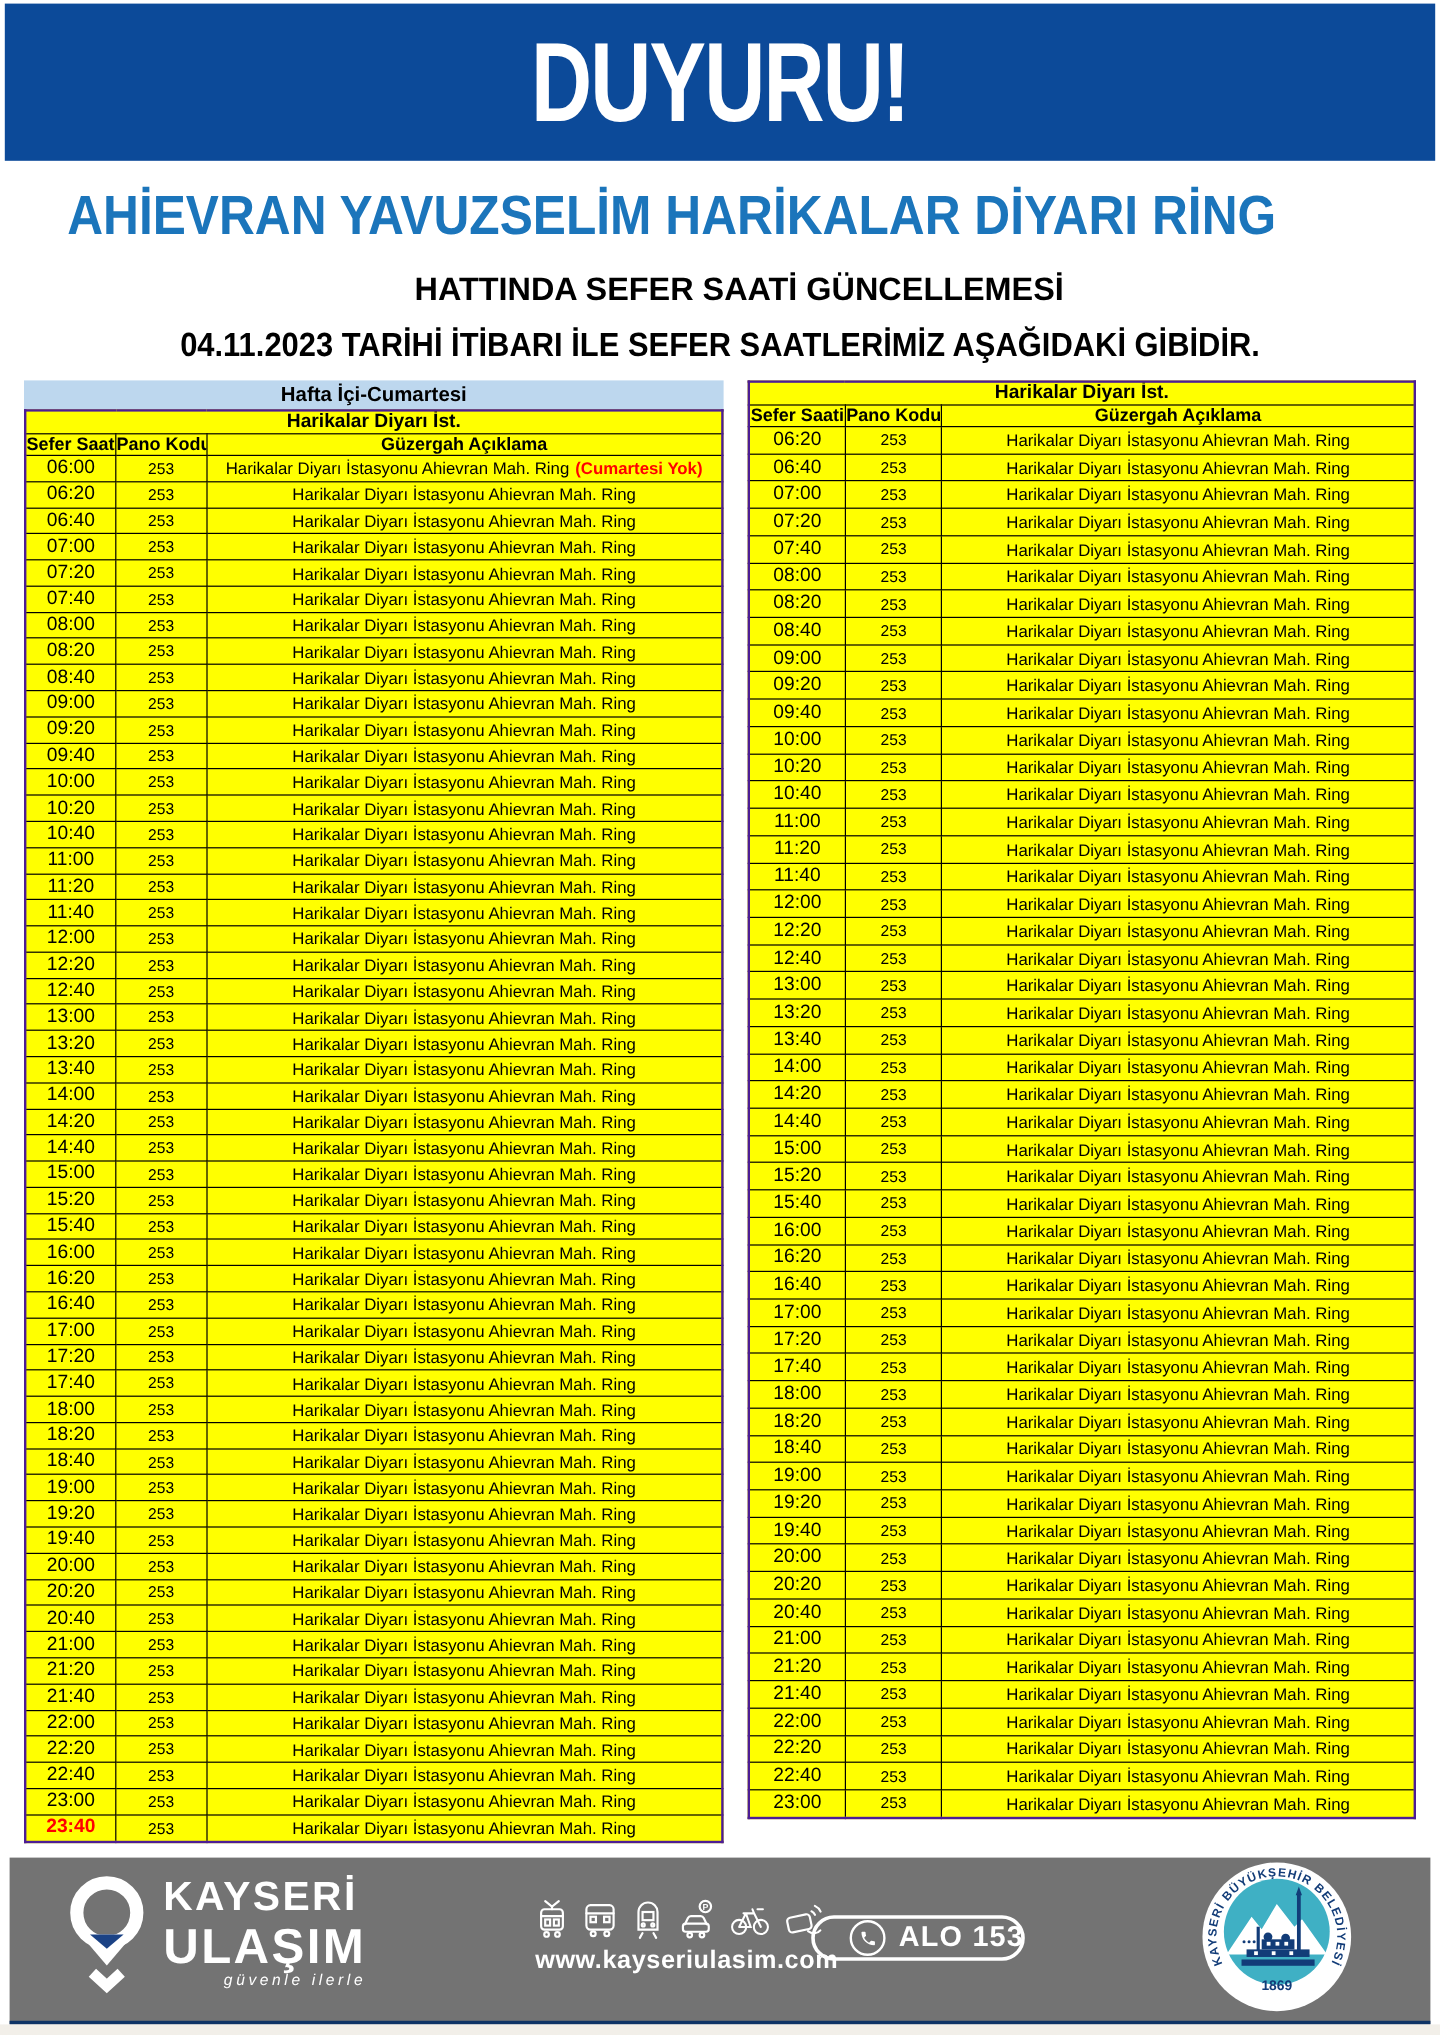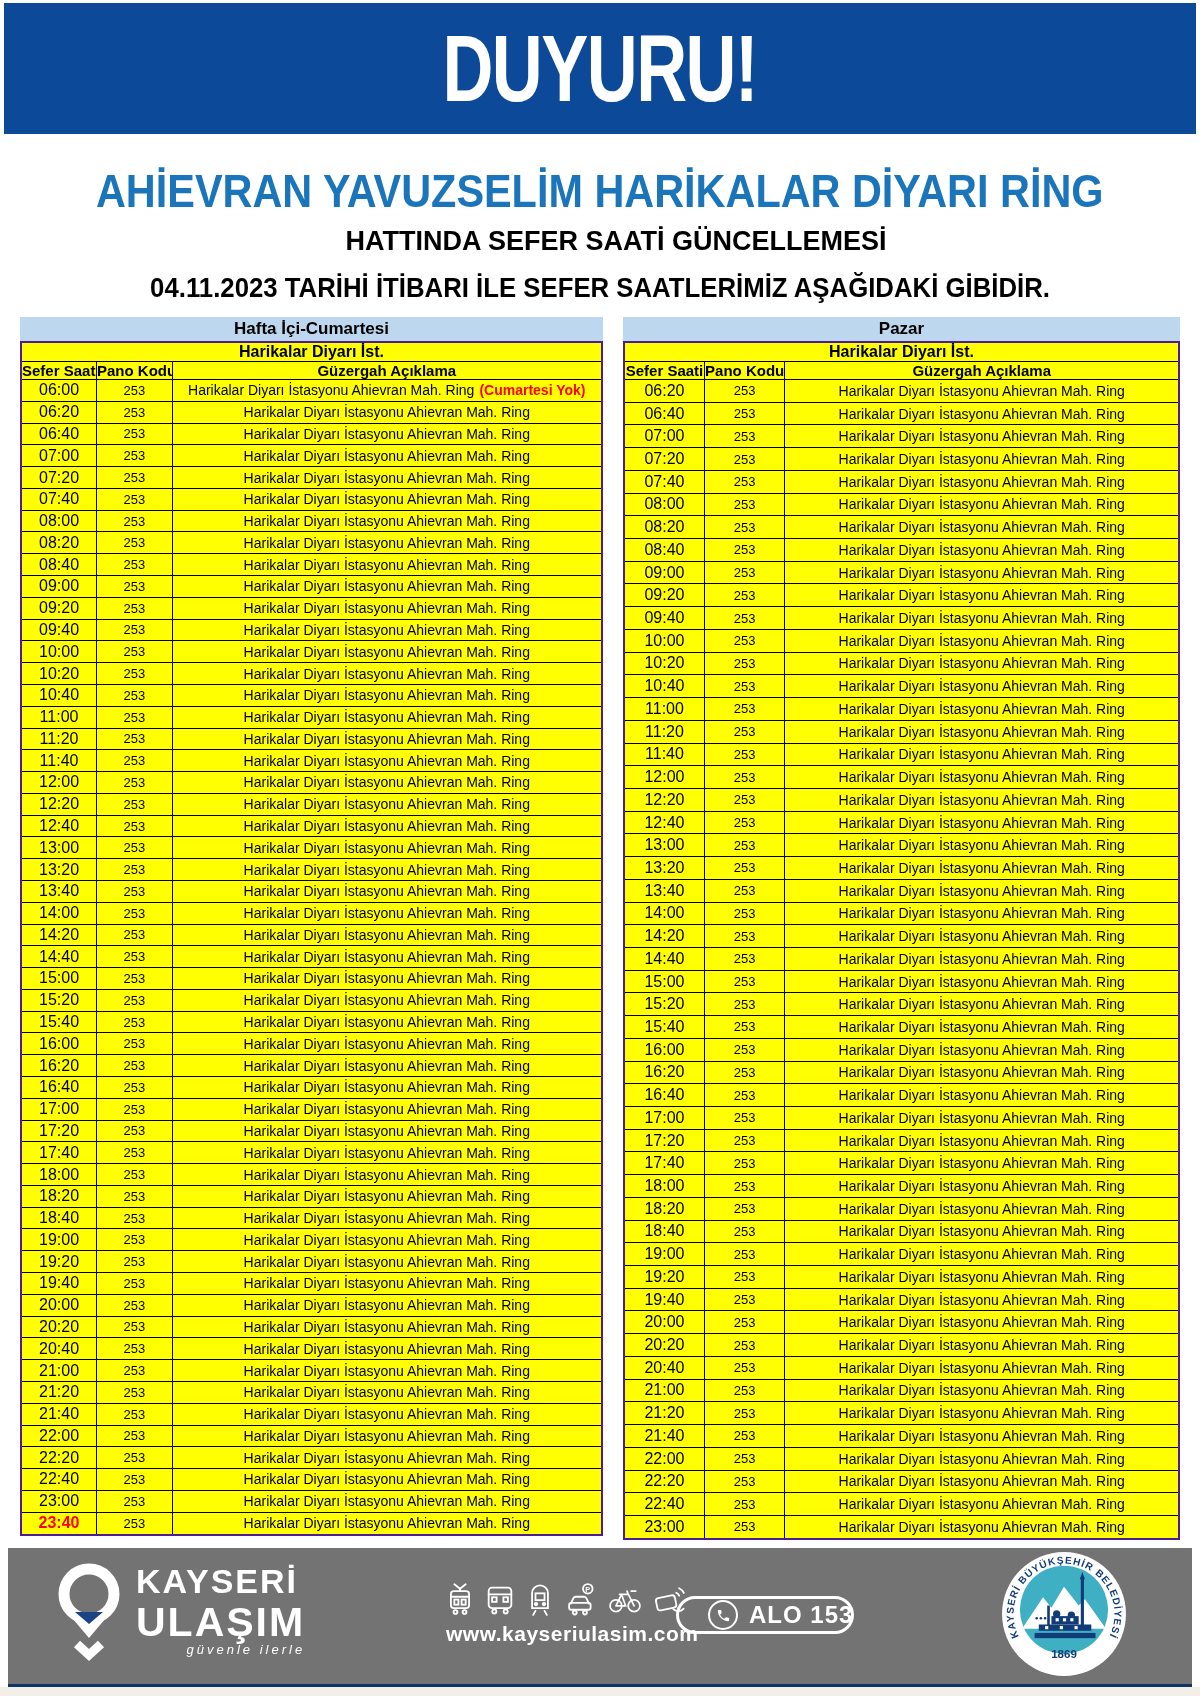--- a/index.html
+++ b/index.html
@@ -6,21 +6,21 @@
   .page{position:relative;width:1200px;height:1696px;background:#ffffff;overflow:hidden;
         font-family:"Liberation Sans", sans-serif;}
 
   
   .banner{position:absolute;left:4px;top:3px;width:1192px;height:131px;background:#0C4A99;
           display:flex;align-items:center;justify-content:center;}
   .banner-text{color:#ffffff;font-weight:bold;font-size:94px;display:inline-block;
                transform:scaleX(.75);letter-spacing:-2px;white-space:nowrap;}
 
   
-  .route-title{position:absolute;left:0;top:164px;width:100%;text-align:center;color:#1B75BB;
+  .route-title{position:absolute;left:0;top:152px;width:100%;text-align:left;color:#1B75BB;
                font-weight:bold;font-size:46px;white-space:nowrap;}
   .route-title .cond{display:inline-block;transform:scaleX(.9);}
   .subtitle{position:absolute;left:0;top:226px;width:100%;text-align:center;color:#000;
             font-weight:bold;font-size:27px;white-space:nowrap;margin-left:16px;}
   .effective{position:absolute;left:0;top:272px;width:100%;text-align:center;color:#000;
              font-weight:bold;font-size:28px;white-space:nowrap;}
   .effective .cond{display:inline-block;transform:scaleX(.92);}
 
   
   .timetable{position:absolute;display:flex;flex-direction:column;}
@@ -412,21 +412,20 @@
           <tr>
             <td class="c-time t-red">23:40</td>
             <td class="c-pano">253</td>
             <td class="c-desc"><span>Harikalar Diyarı İstasyonu Ahievran Mah. Ring</span></td>
           </tr>
         </tbody>
     </table>
   </section>
 
   <section class="timetable tt-right">
-    <div class="day-header">Pazar</div>
     <table>
       <colgroup>
           <col style="width:14.5%">
           <col style="width:14.5%">
           <col>
         </colgroup>
       <thead>
         <tr>
           <th class="station-row" colspan="3">Harikalar Diyarı İst.</th>
         </tr>

